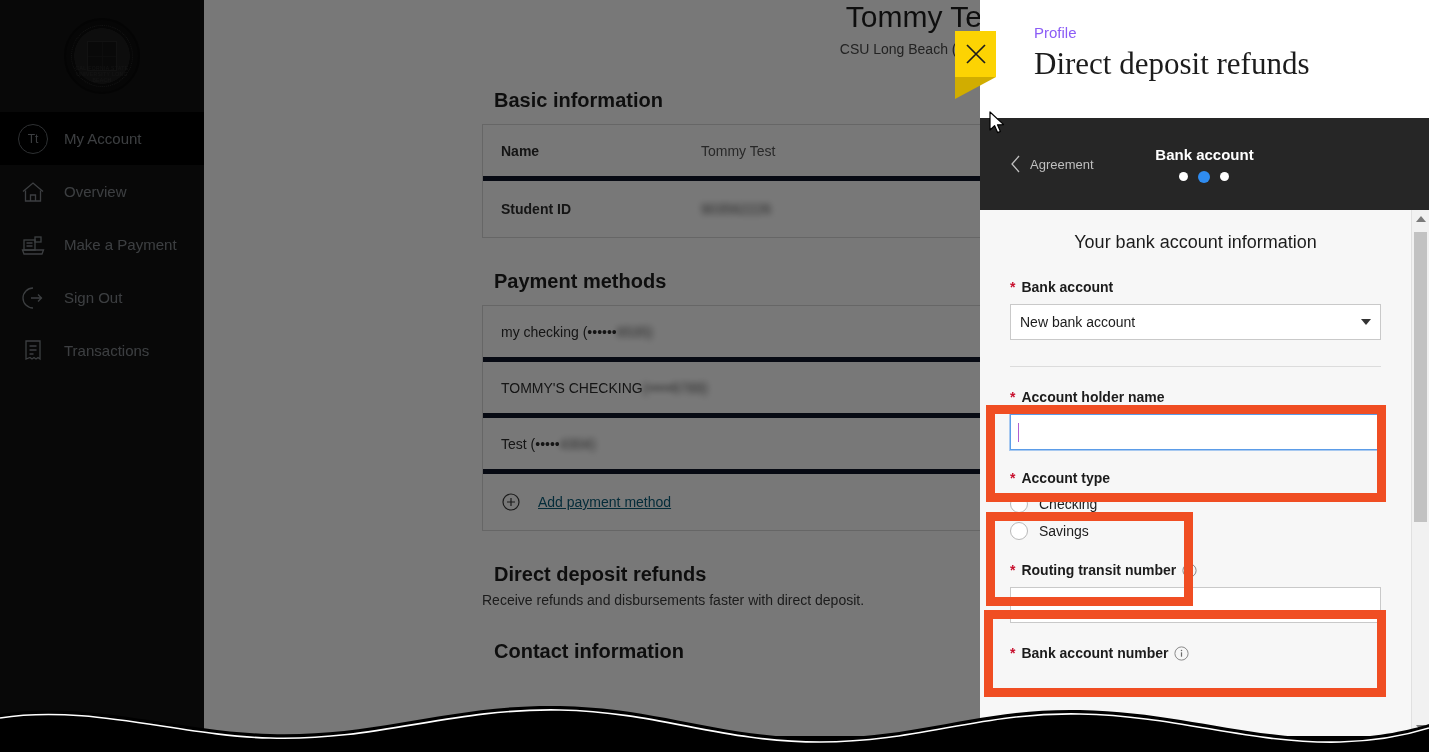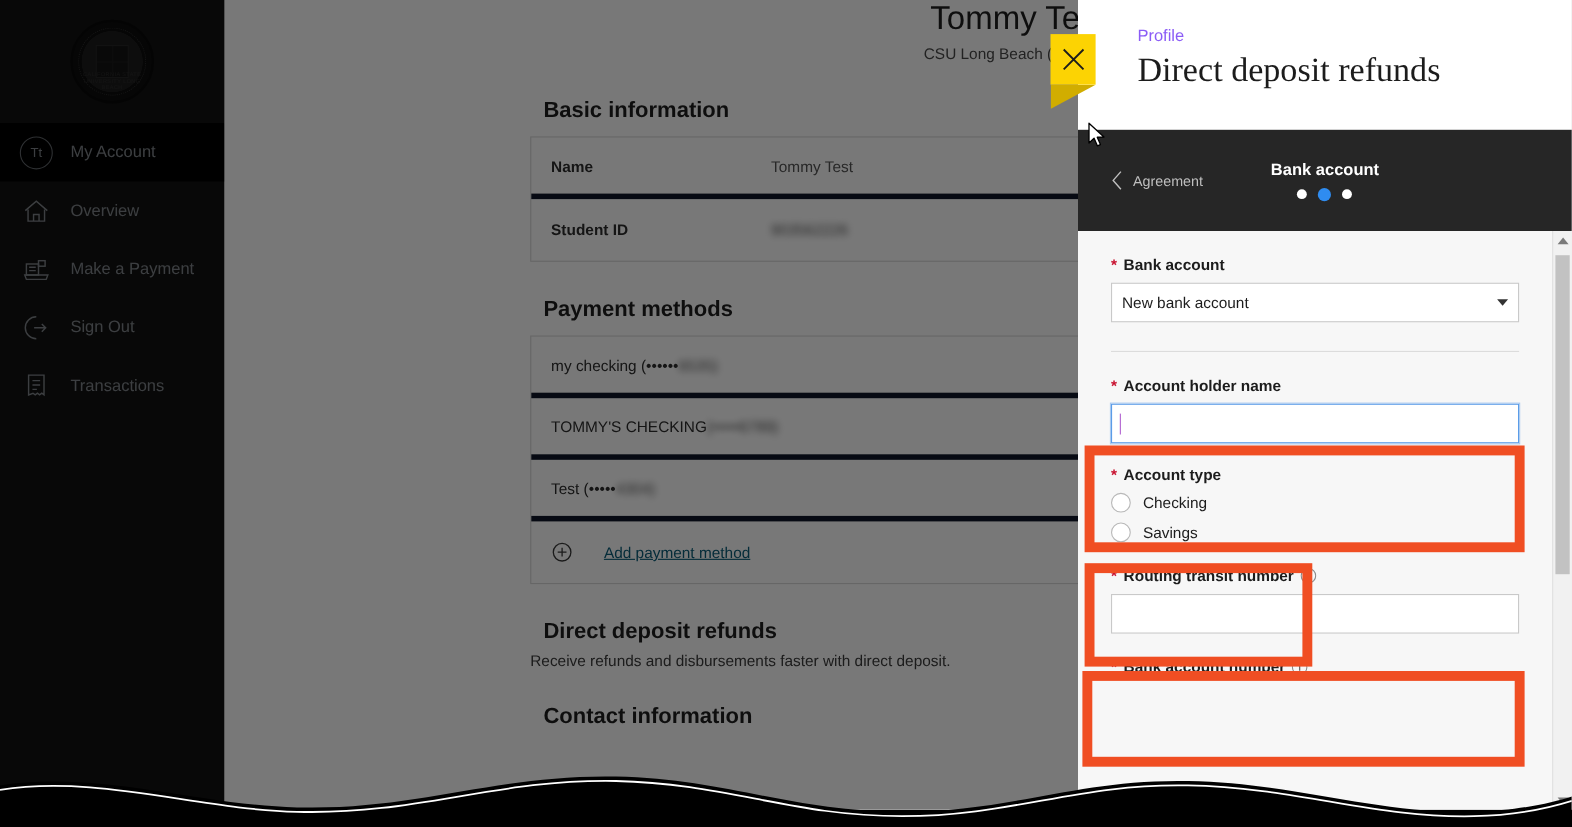--- a/index.html
+++ b/index.html
@@ -115,21 +115,21 @@
     height: 56px;
     border-bottom: 5px solid #0f172a;
     padding: 0 18px;
     font-size: 14px; color: #2e2e2e;
   }
   .row:last-child { border-bottom: none; }
   .row .k { font-weight: bold; width: 200px; flex: 0 0 200px; }
   .row .v { color: #555; }
   .blur { filter: blur(3.2px); color: #555; }
   .addlink {
-    display: flex; align-items: center; gap: 28px;
+    display: flex; align-items: center; gap: 17px;
     color: #0b5e7a; text-decoration: underline; font-size: 14px;
   }
   .plus-ico { width: 20px; height: 20px; flex: 0 0 20px; }
 
   
   .scrim {
     position: absolute; left: 0; top: 0;
     width: 1429px; height: 736px;
     background: rgba(0,0,0,0.53);
     pointer-events: none;
@@ -446,20 +446,21 @@
           <span class="dot"></span>
           <span class="dot on"></span>
           <span class="dot"></span>
         </div>
       </div>
     </div>
 
     <div class="modal-body">
       <div class="form-scroll">
 
+        <div class="form-title">Your bank account information</div>
 
         <div class="lbl">
           <span class="req">*</span>
           <span>Bank account</span>
         </div>
         <div class="sel">
           <span>New bank account</span>
           <span class="caret"></span>
         </div>
 

